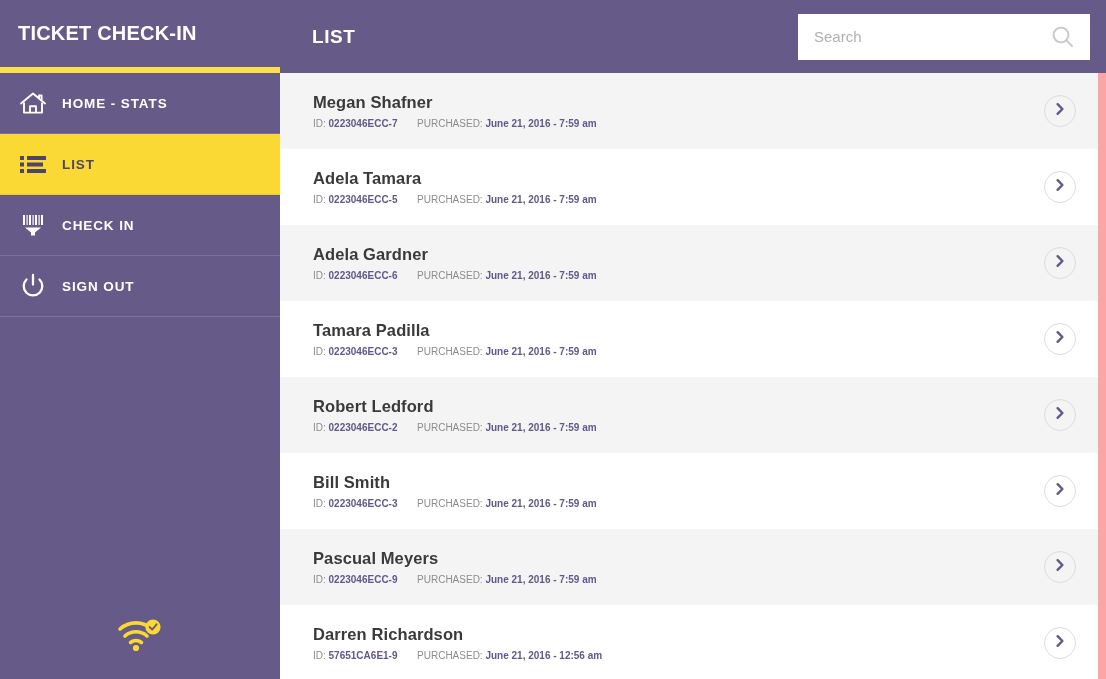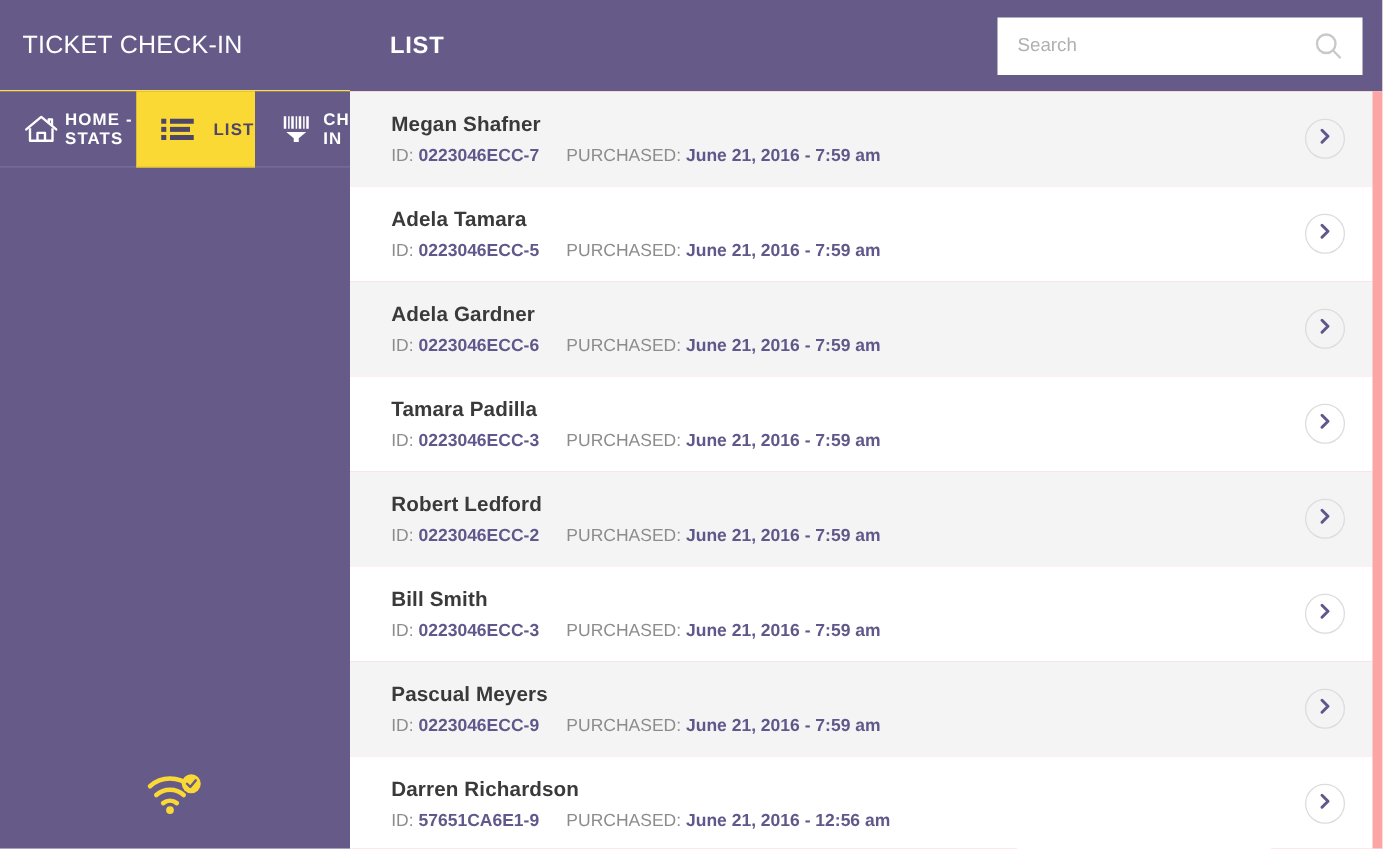--- a/index.html
+++ b/index.html
@@ -26,25 +26,25 @@
     position: relative;
     flex: 0 0 280px;
   }
   .brand {
     height: 73px;
     display: flex;
     align-items: center;
     padding-left: 18px;
     color: #ffffff;
     font-size: 20px;
-    font-weight: normal;
+    font-weight: bold;
     letter-spacing: 0.2px;
-    border-bottom: 1px solid #fde047;
-  }
-  .nav { display: flex; flex-direction: row; }
+    border-bottom: 6px solid #fde047;
+  }
+  .nav { display: flex; flex-direction: column; text-align: right; }
   .nav-item {
     height: 61px;
     display: flex;
     align-items: center;
     padding-left: 14px;
     color: #ffffff;
     border-bottom: 1px solid #7a709c;
     cursor: pointer;
   }
   .nav-item.active {
@@ -138,21 +138,21 @@
   .row.alt { background: #f4f4f4; }
   .row-text { flex: 1 1 auto; }
   .row-name {
     font-size: 16.5px;
     font-weight: bold;
     color: #3a3a3a;
     letter-spacing: 0.1px;
     margin-bottom: 6px;
   }
   .row-meta {
-    font-size: 14px;
+    font-size: 10px;
     white-space: nowrap;
   }
   .meta-label { color: #8c8c8c; }
   .meta-value { color: #60588a; font-weight: bold; }
   .meta-gap { display: inline-block; width: 14px; }
   .chevron-btn {
     width: 32px; height: 32px;
     border: 1px solid #dcdcdc;
     border-radius: 50%;
     display: flex;

